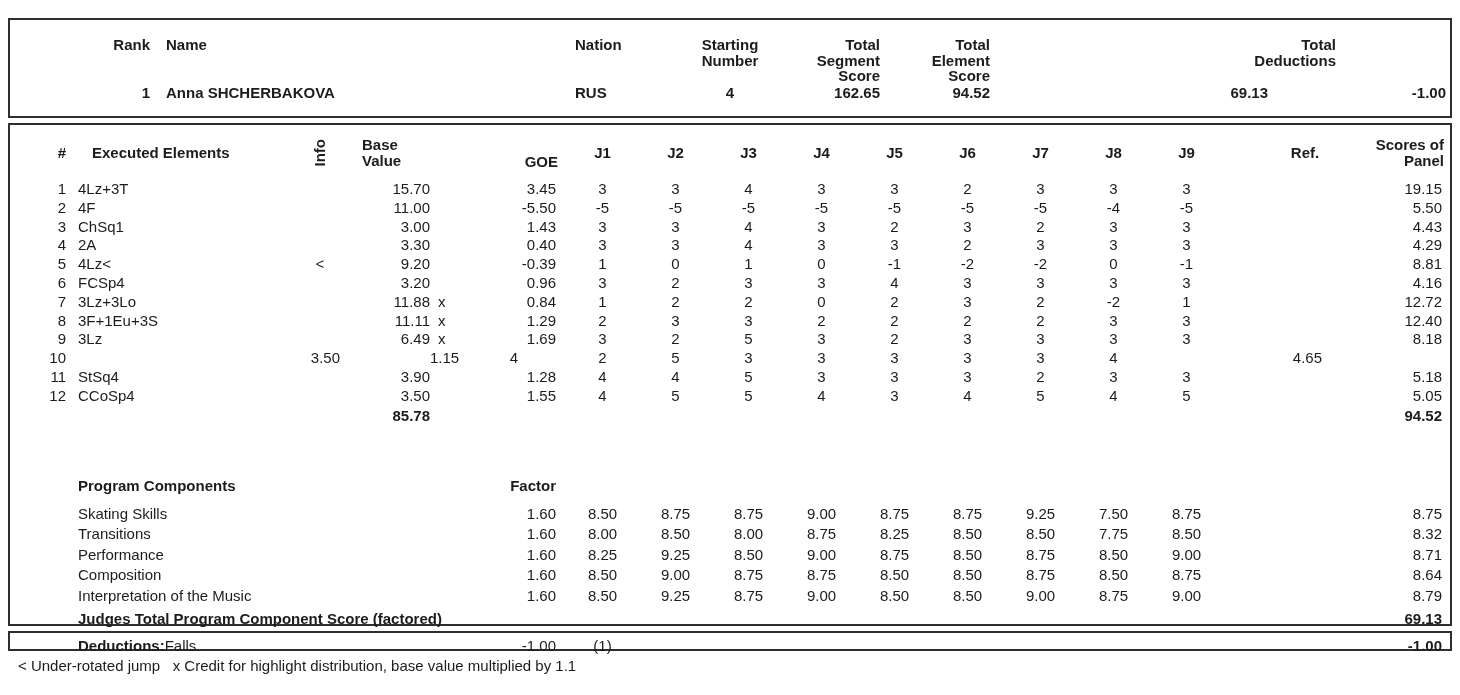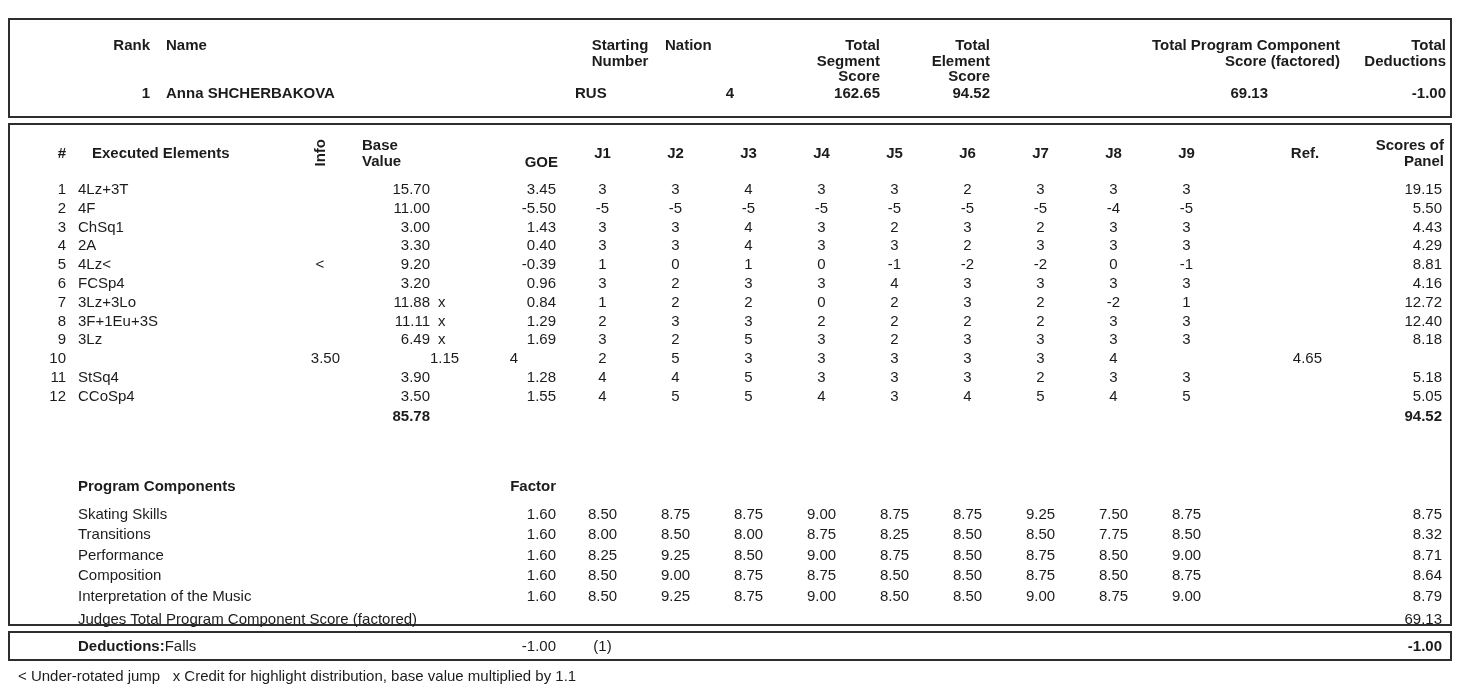--- a/index.html
+++ b/index.html
@@ -46,53 +46,51 @@
   .cell-panel{text-align:right;padding-right:8px;}
   .total-row{line-height:19px;font-weight:bold;}
   .bv-total{grid-column:4;text-align:right;}
   .panel-total{grid-column:18;text-align:right;padding-right:8px;}
   .spacer{height:50px;}
   .comp-title-row{line-height:22px;font-weight:bold;}
   .comp-name{grid-column:2/6;padding-left:12px;white-space:nowrap;}
   .comp-factor{grid-column:6;text-align:right;padding-right:10px;}
   .comp-rows{margin-top:7px;}
   .comp-row{line-height:20.6px;}
-  .judges-total-row{line-height:20px;font-weight:normal;margin-top:2px;}
+  .judges-total-row{line-height:20px;font-weight:bold;margin-top:2px;}
   .jt-label{grid-column:2/8;padding-left:12px;white-space:nowrap;}
   .jt-val{grid-column:18;text-align:right;padding-right:8px;}
   
-  .dedbox{margin-top:5px;height:30px;}
+  .dedbox{margin-top:5px;height:20px;}
   .ded-grid{line-height:26px;}
   .ded-left{grid-column:2;display:flex;}
   .ded-label{font-weight:bold;padding-left:12px;}
   .ded-reason{}
   .ded-val{grid-column:6;text-align:right;padding-right:10px;}
   .ded-count{grid-column:7;text-align:center;}
   .ded-total{grid-column:18;text-align:right;padding-right:8px;font-weight:bold;}
   
   .footnote{margin:6px 0 0 18px;white-space:pre;}
 </style>
 </head>
 <body>
 
 <div class="box topbox">
   <div class="hgrid">
     <div class="hlbl c-rank">Rank</div>
     <div class="hlbl c-name">Name</div>
+    <div class="hlbl c-nation">Nation</div>
     <div class="hlbl c-start">Starting
 Number</div>
-    <div class="hlbl c-nation">Nation</div>
     <div class="hlbl c-seg">Total
 Segment
 Score</div>
     <div class="hlbl c-elem">Total
 Element
 Score</div>
-    <div class="hlbl c-pcs">Total Program Component
-Score (factored)</div>
     <div class="hlbl c-ded">Total
 Deductions</div>
   </div>
   <div class="hgrid">
     <div class="hval c-rank">1</div>
     <div class="hval c-name">Anna SHCHERBAKOVA</div>
     <div class="hval c-nation">RUS</div>
     <div class="hval c-start">4</div>
     <div class="hval c-seg">162.65</div>
     <div class="hval c-elem">94.52</div>

